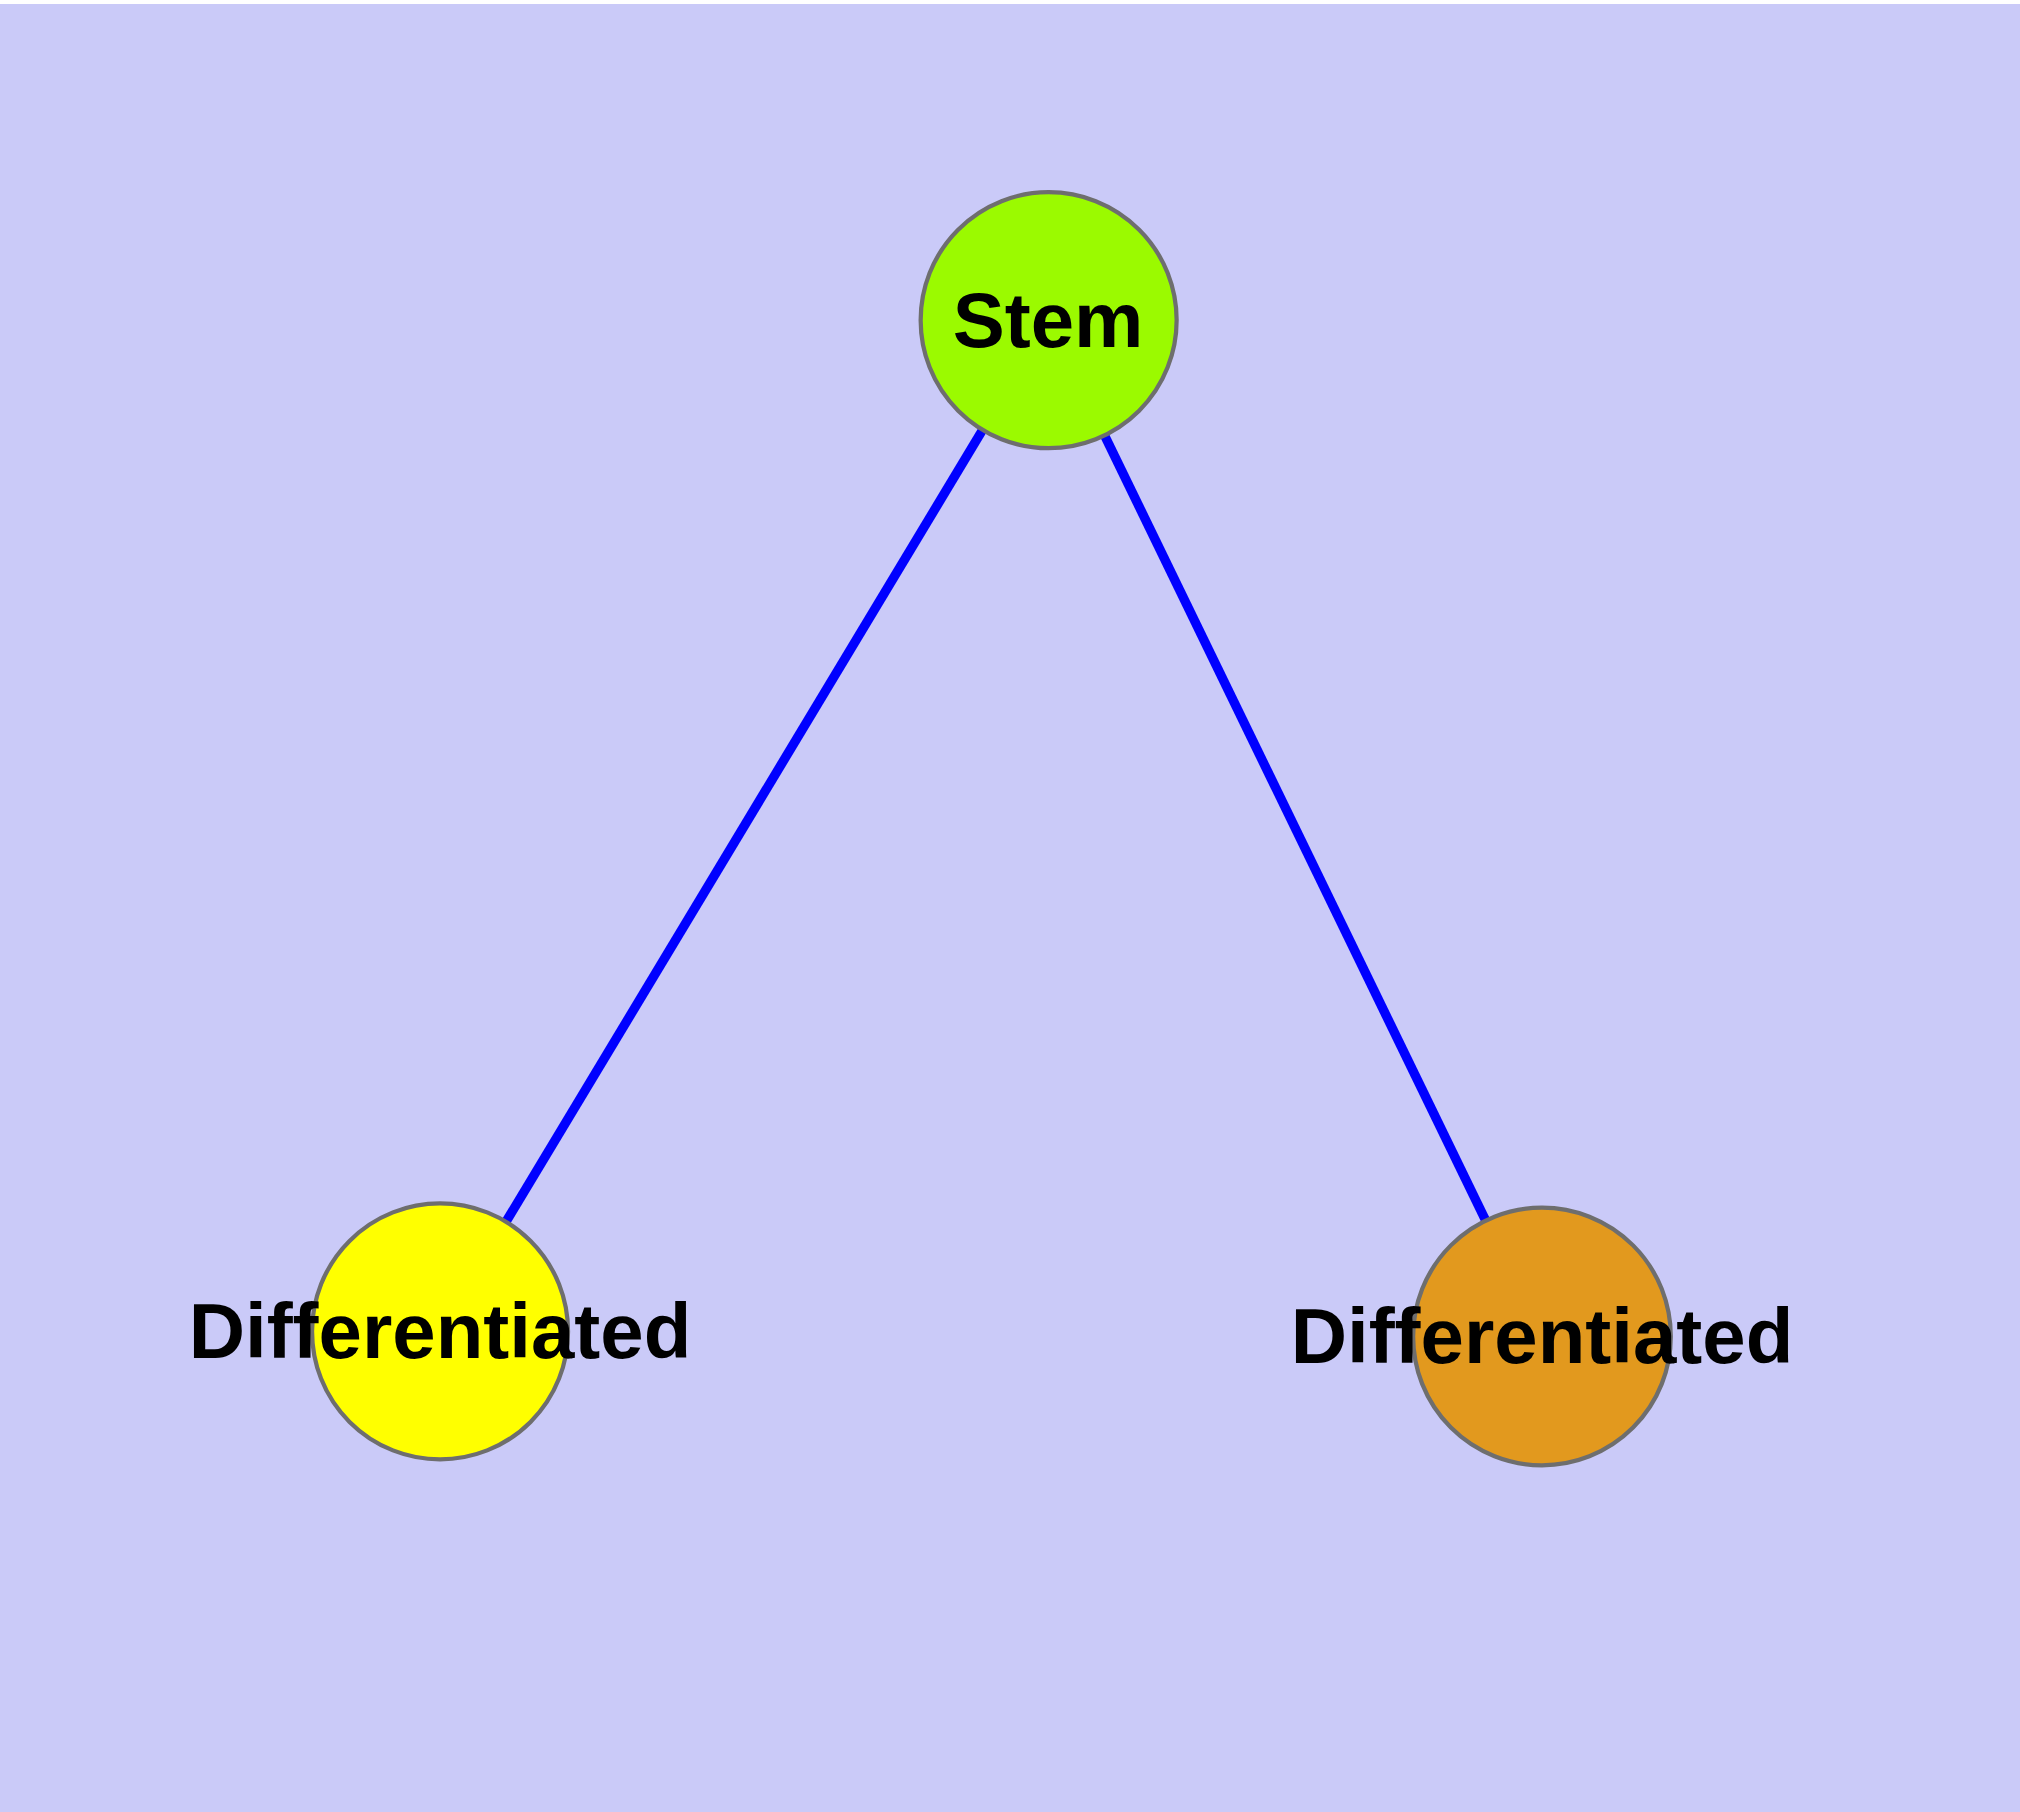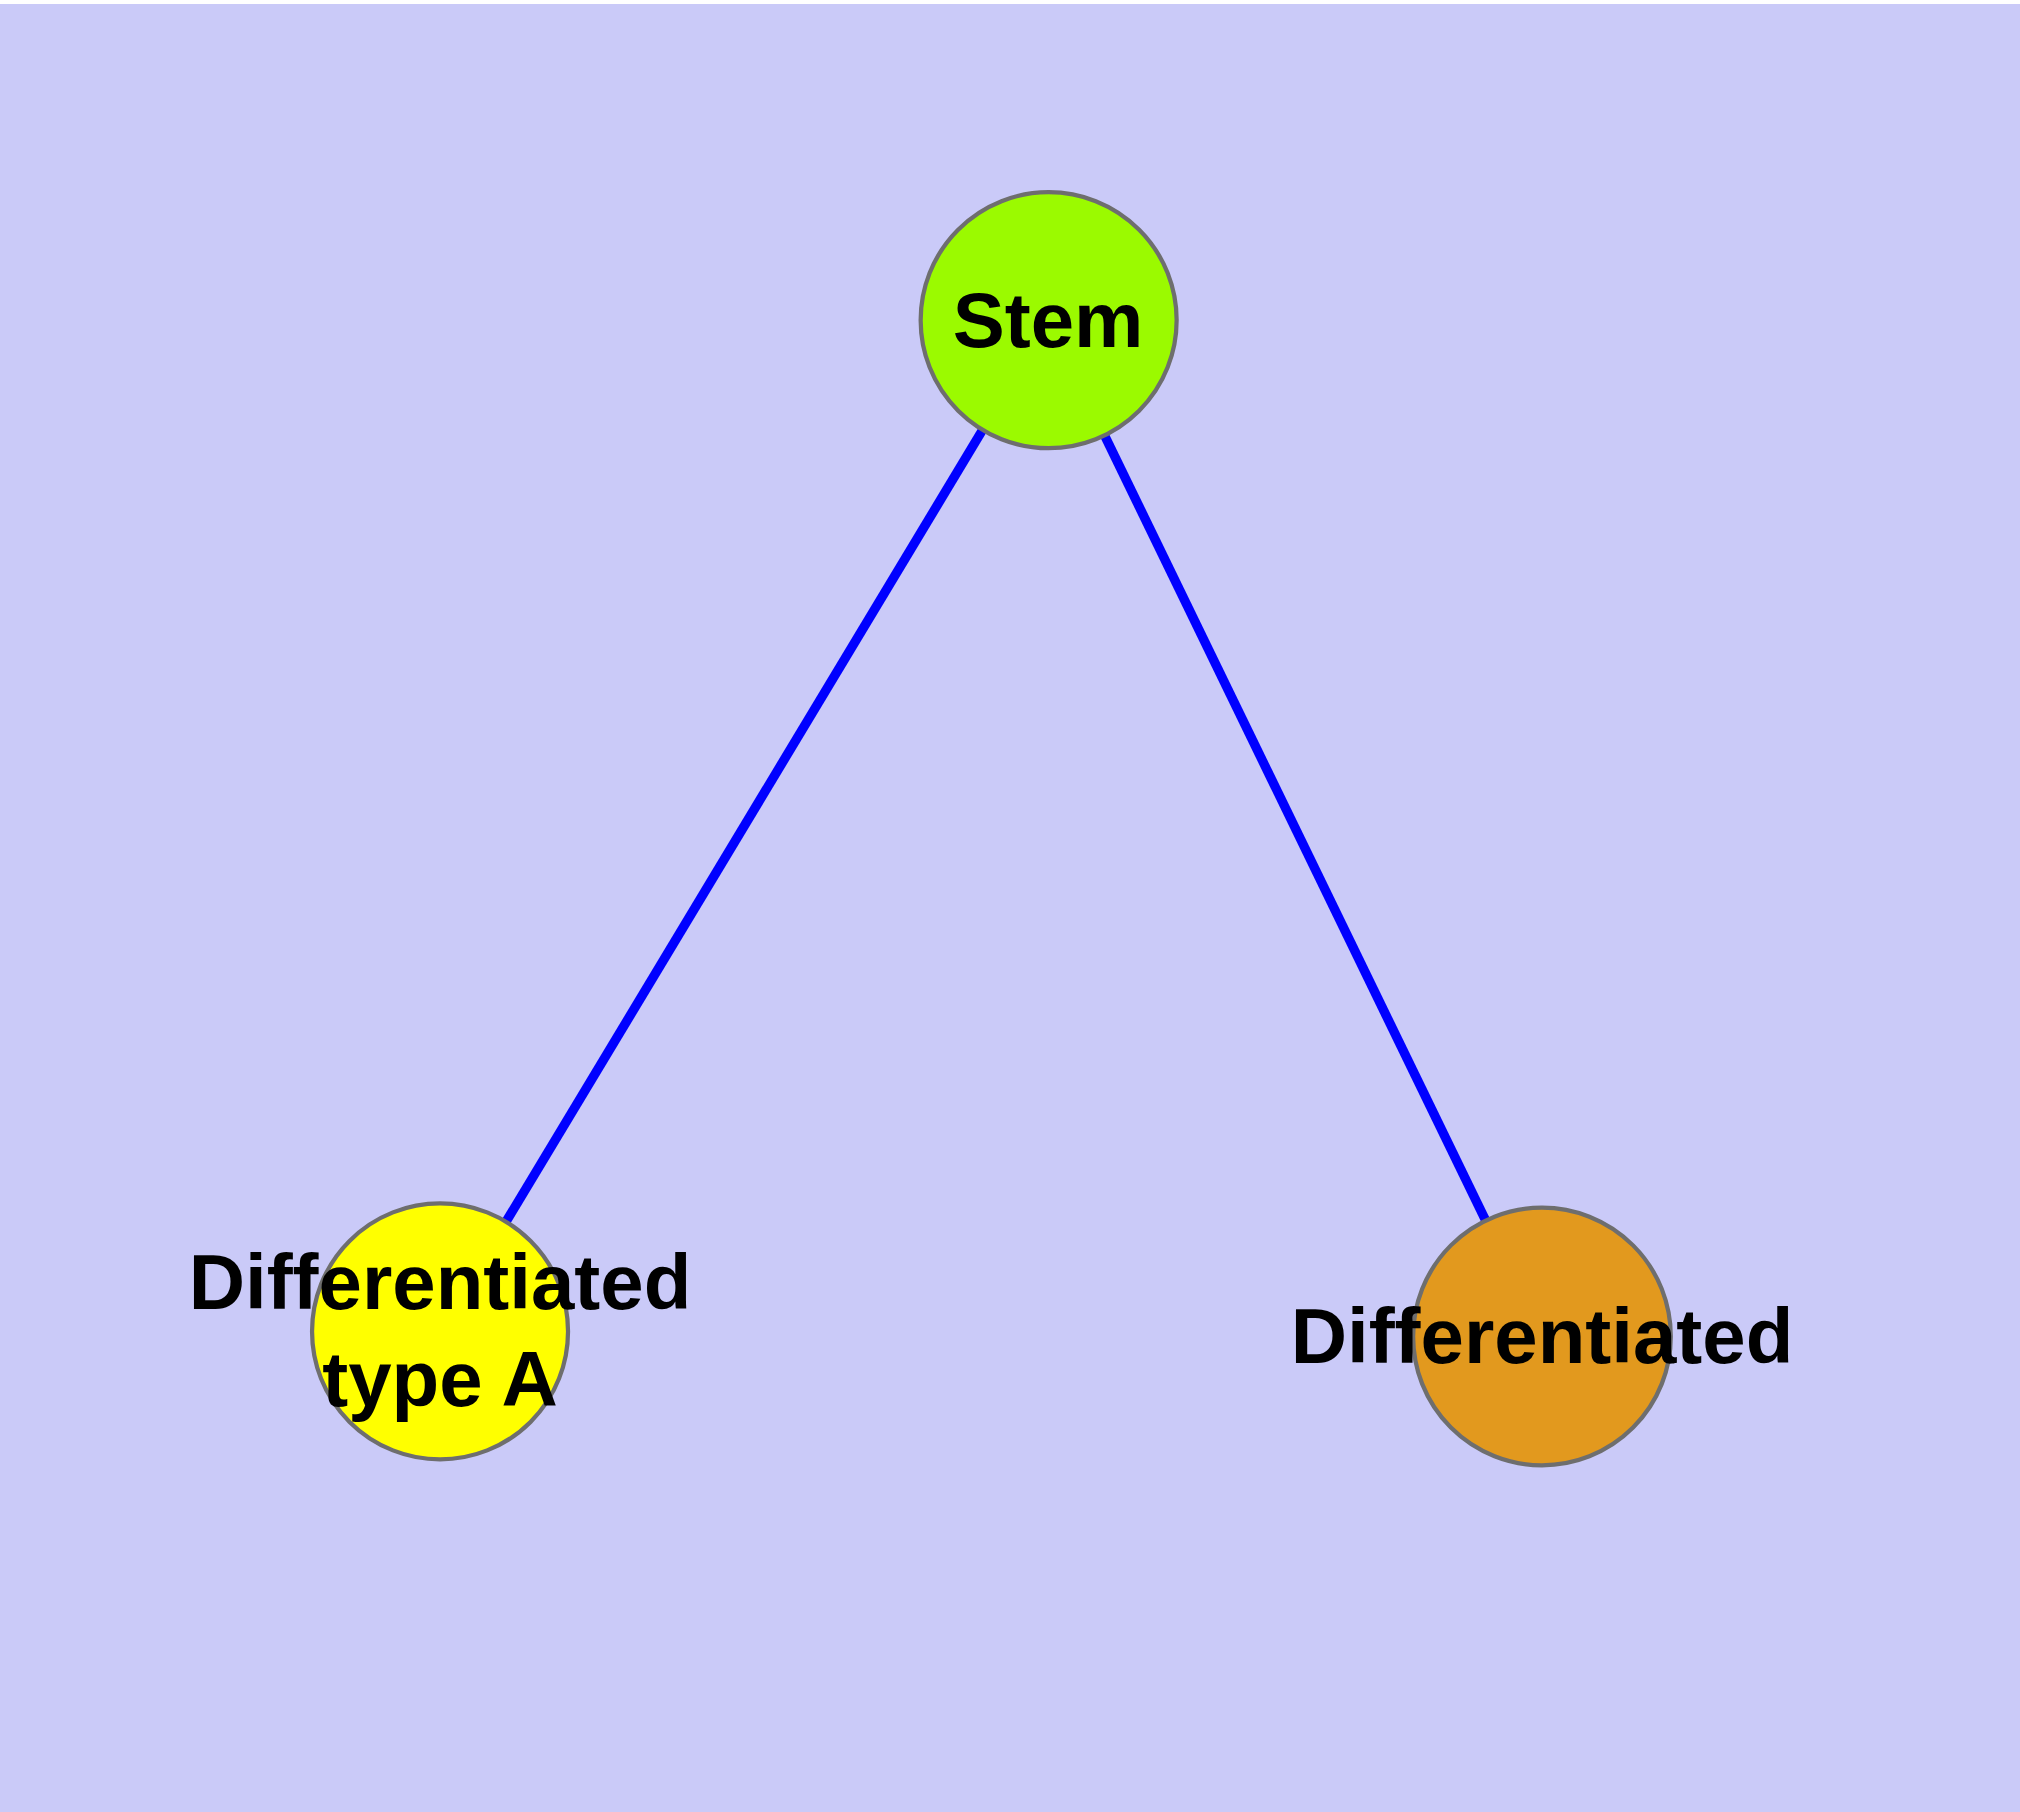--- a/index.html
+++ b/index.html
@@ -59,21 +59,20 @@
         <circle cx="1237" cy="373" r="151" fill="#9BFA00" stroke="#6E6E6E" stroke-width="5"></circle>
         <circle cx="519" cy="1566" r="151" fill="#FFFF00" stroke="#6E6E6E" stroke-width="5"></circle>
         <circle cx="1819" cy="1572" r="152" fill="#E2991E" stroke="#6E6E6E" stroke-width="5"></circle>
       </svg>
     <div id="labels">
         <div class="node-label" style="left: 1048px; top: 316px; color: rgb(0, 0, 0);">
           <div>Stem</div>
         </div>
         <div class="node-label" style="left: 440px; top: 1327px; color: rgb(0, 0, 0);">
           <div>Differentiated</div>
-          <div>type A</div>
         </div>
         <div class="node-label" style="left: 1542px; top: 1332px; color: rgb(0, 0, 0);">
           <div>Differentiated</div>
         </div>
       </div>
   </div>
 </div>
 
 
 </body></html>

